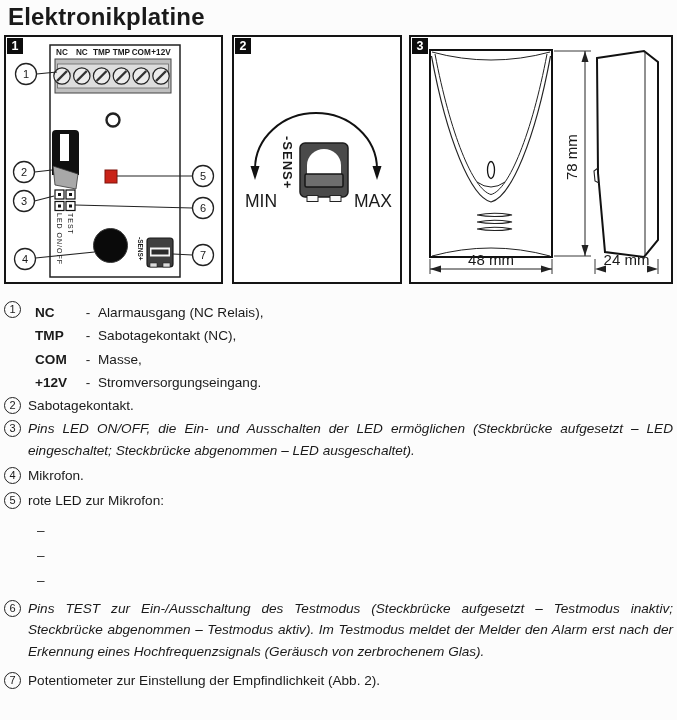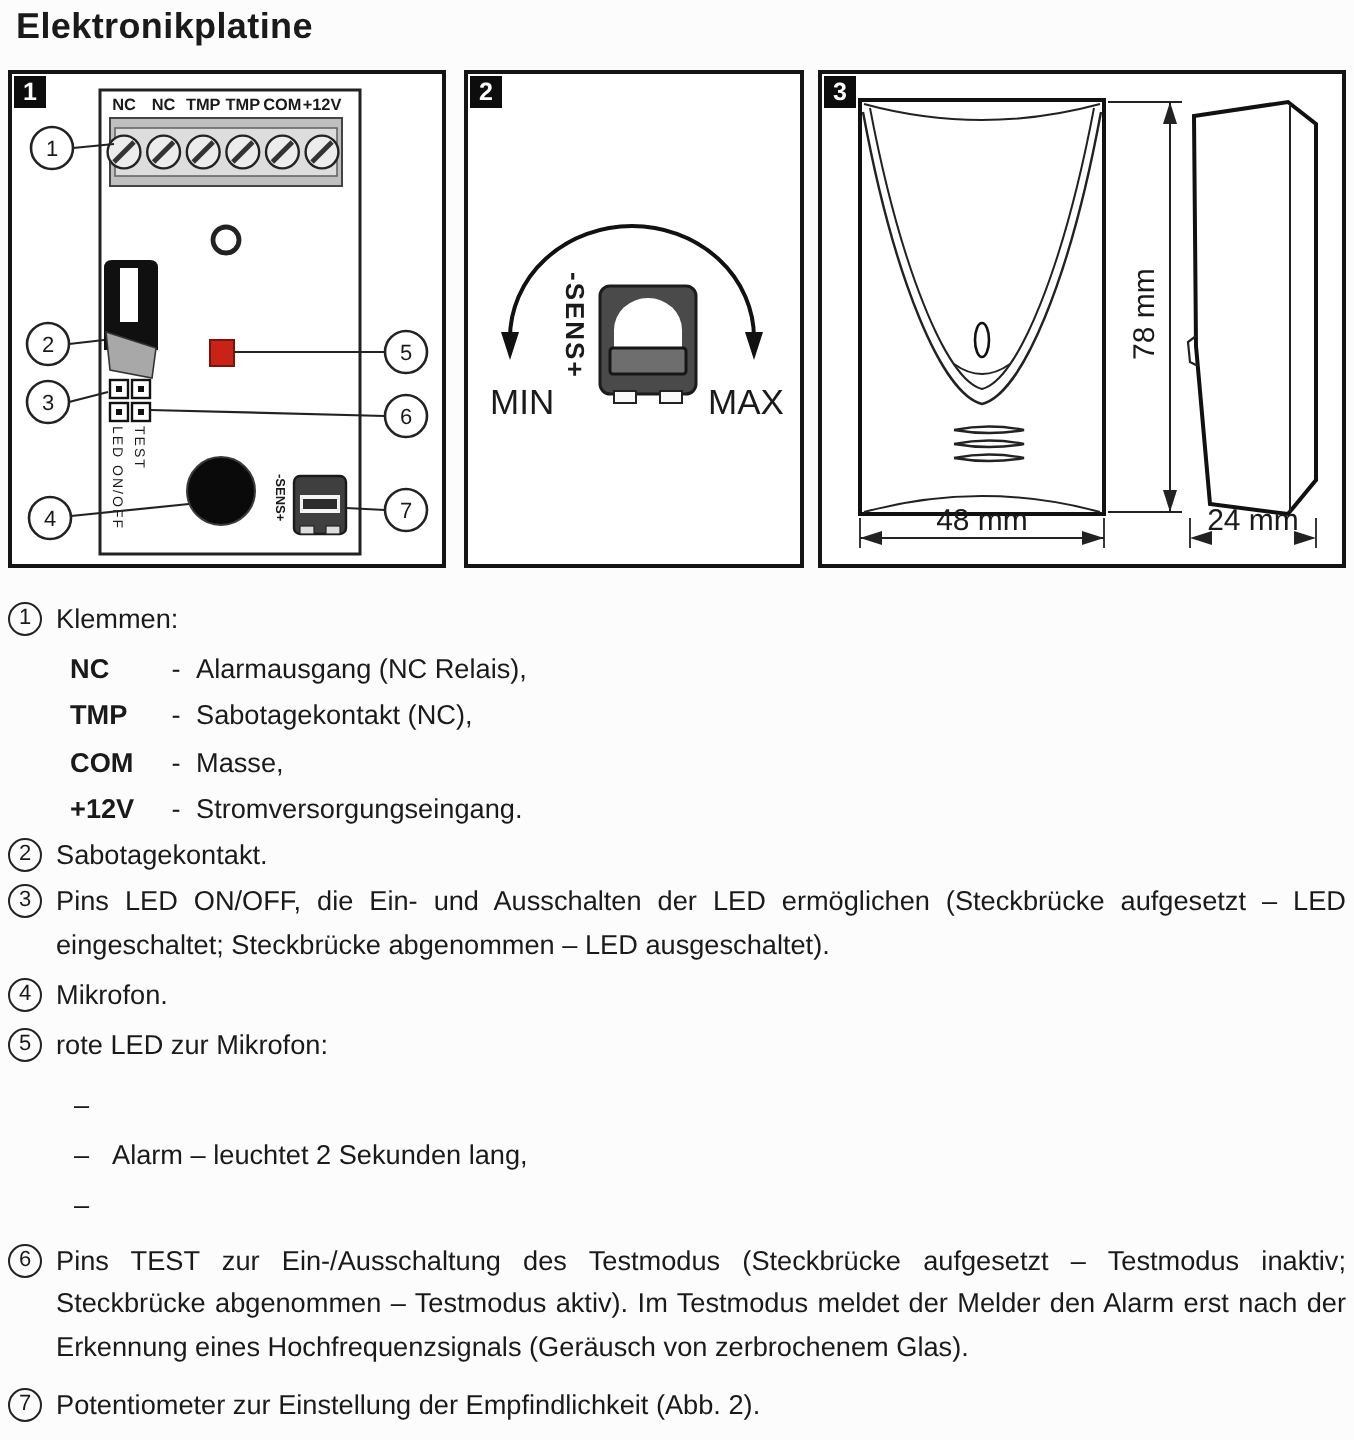--- a/index.html
+++ b/index.html
@@ -6,41 +6,41 @@
   html,body { width:677px; height:720px; }
   body {
     background:#fcfcfc;
     font-family:"Liberation Sans", sans-serif;
     color:#1a1a1a;
     position:relative;
     overflow:hidden;
   }
   .page-title {
     position:absolute; left:8px; top:3px;
-    font-size:18px; font-weight:bold; letter-spacing:.2px;
+    font-size:24px; font-weight:bold; letter-spacing:.2px;
   }
   .panel {
     position:absolute; top:35px; background:#fff;
   }
   .panel svg { display:block; }
   .badge {
     position:absolute; left:3px; top:3px; width:16px; height:16px;
     background:#0d0d0d; color:#fff; font-size:12.5px; font-weight:bold;
     line-height:16px; text-align:center;
   }
   svg text { font-family:"Liberation Sans", sans-serif; fill:#1a1a1a; }
   .legend { position:absolute; left:4px; top:299px; width:669px; }
   .li { display:flex; }
   .num {
     flex:0 0 17px; width:17px; height:17px; margin-top:2px;
     border:1.4px solid #222; border-radius:50%;
     font-size:11px; line-height:14.5px; text-align:center;
   }
   .content { flex:1; margin-left:7px; font-size:13.6px; line-height:22px; }
-  .just { text-align:justify; }
+  .just { text-align:justify;font-style:italic; }
   .term-grid { margin-left:7px; margin-top:2px; }
   .term-row { display:grid; grid-template-columns:43px 20px 1fr; line-height:23.4px; }
   .term { font-weight:bold; }
   .tdash { text-align:center; }
   .bullets { margin-top:6px; }
   .bullet-row { display:flex; line-height:25px; }
   .bdash { flex:0 0 19px; margin-left:9px; }
   .mb1 { margin-bottom:1px; }
   .mb3 { margin-bottom:3px; }
   .lh215 { line-height:21.5px; }
@@ -235,21 +235,20 @@
     </g>
   </svg>
   <div class="badge">3</div>
 </div>
 
 <div class="legend">
 
   <div class="li">
     <div class="num">1</div>
     <div class="content">
-      <div>Klemmen:</div>
       <div class="term-grid">
         <div class="term-row">
           <span class="term">NC</span>
           <span class="tdash">-</span>
           <span>Alarmausgang (NC Relais),</span>
         </div>
         <div class="term-row">
           <span class="term">TMP</span>
           <span class="tdash">-</span>
           <span>Sabotagekontakt (NC),</span>
@@ -286,21 +285,20 @@
   <div class="li">
     <div class="num">5</div>
     <div class="content">
       <div>rote LED zur Mikrofon:</div>
       <div class="bullets">
         <div class="bullet-row">
           <span class="bdash">–</span>
         </div>
         <div class="bullet-row">
           <span class="bdash">–</span>
-          <span>Alarm – leuchtet 2 Sekunden lang,</span>
         </div>
         <div class="bullet-row">
           <span class="bdash">–</span>
         </div>
       </div>
     </div>
   </div>
 
   <div class="li" style="margin-top:5px;">
     <div class="num">6</div>

